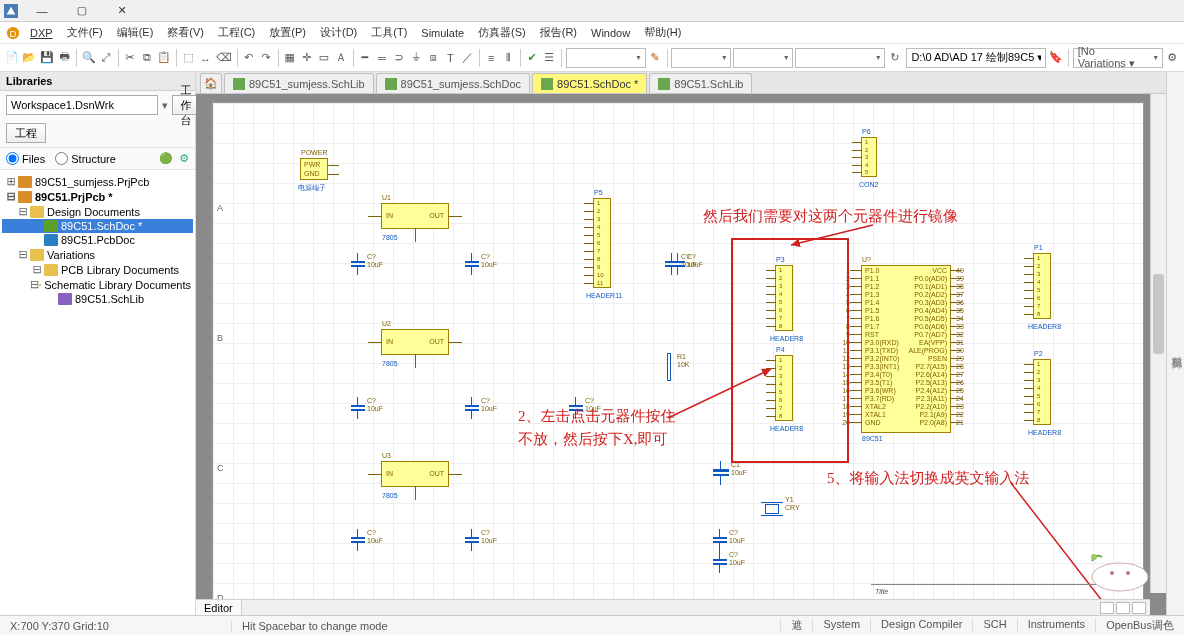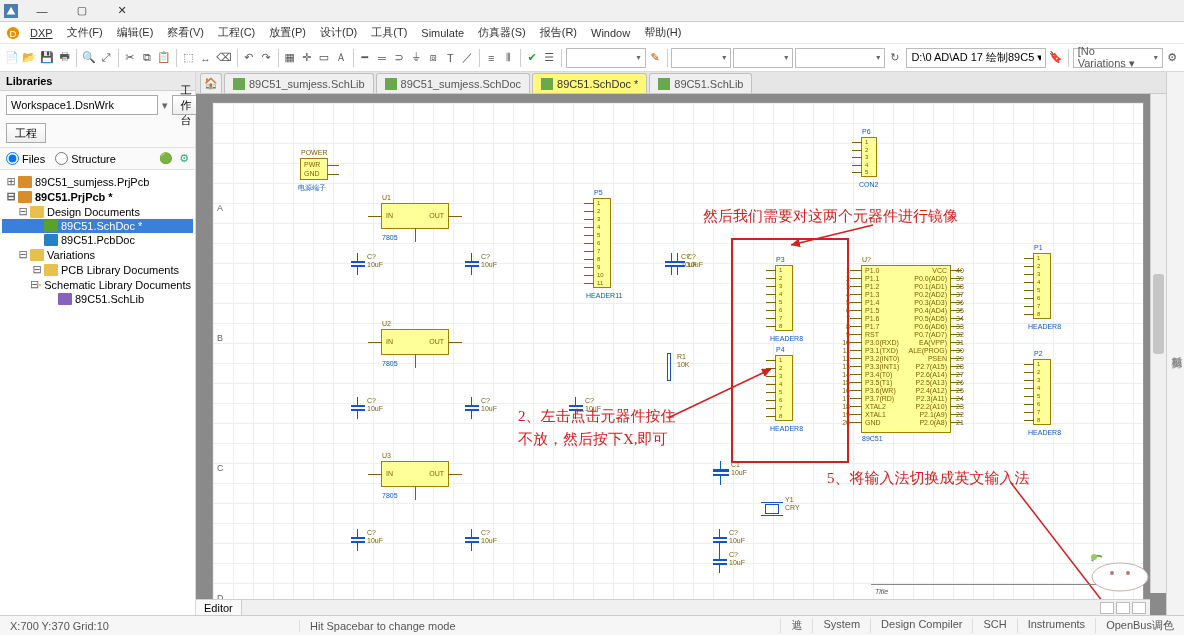--- a/index.html
+++ b/index.html
@@ -770,21 +770,21 @@
     </div>
   </div>
 
   <div class="rightstrip">
     <span>剪贴板</span>
     <span>收藏夹</span>
   </div>
 </div>
 
 <div class="status">
-  <div class="cell" style="width:300px;">X:700 Y:370  Grid:10</div>
+  <div class="cell" style="width:232px;">X:700 Y:370  Grid:10</div>
   <div class="mid">Hit Spacebar to change mode</div>
   <div class="rightcells" id="statusright">
       <div class="cell">遮</div>
       <div class="cell">System</div>
       <div class="cell">Design Compiler</div>
       <div class="cell">SCH</div>
       <div class="cell">Instruments</div>
       <div class="cell">OpenBus调色</div>
     </div>
 </div>

